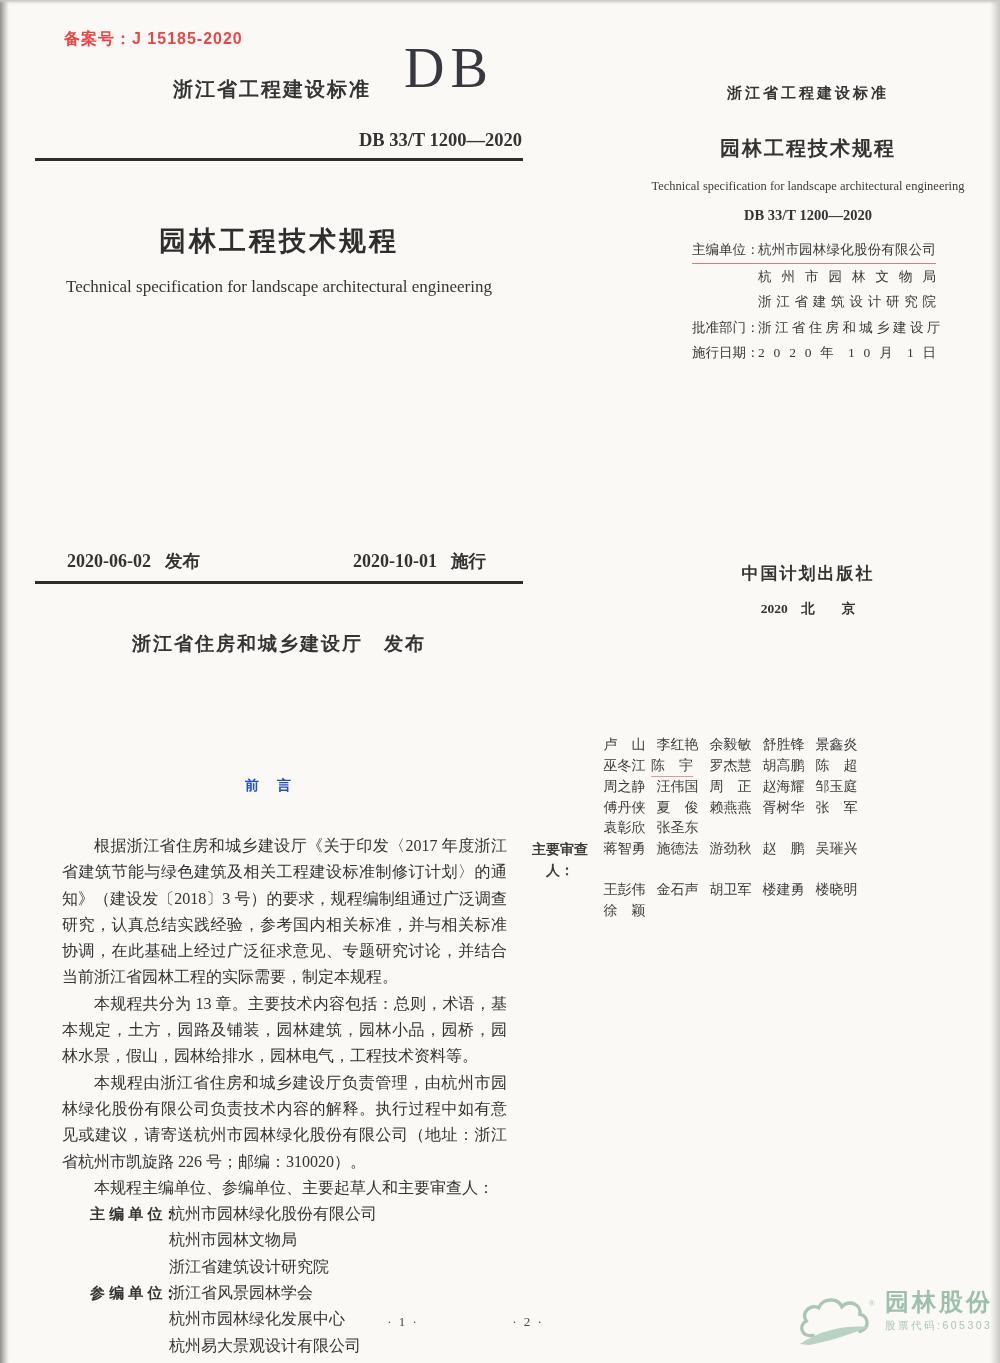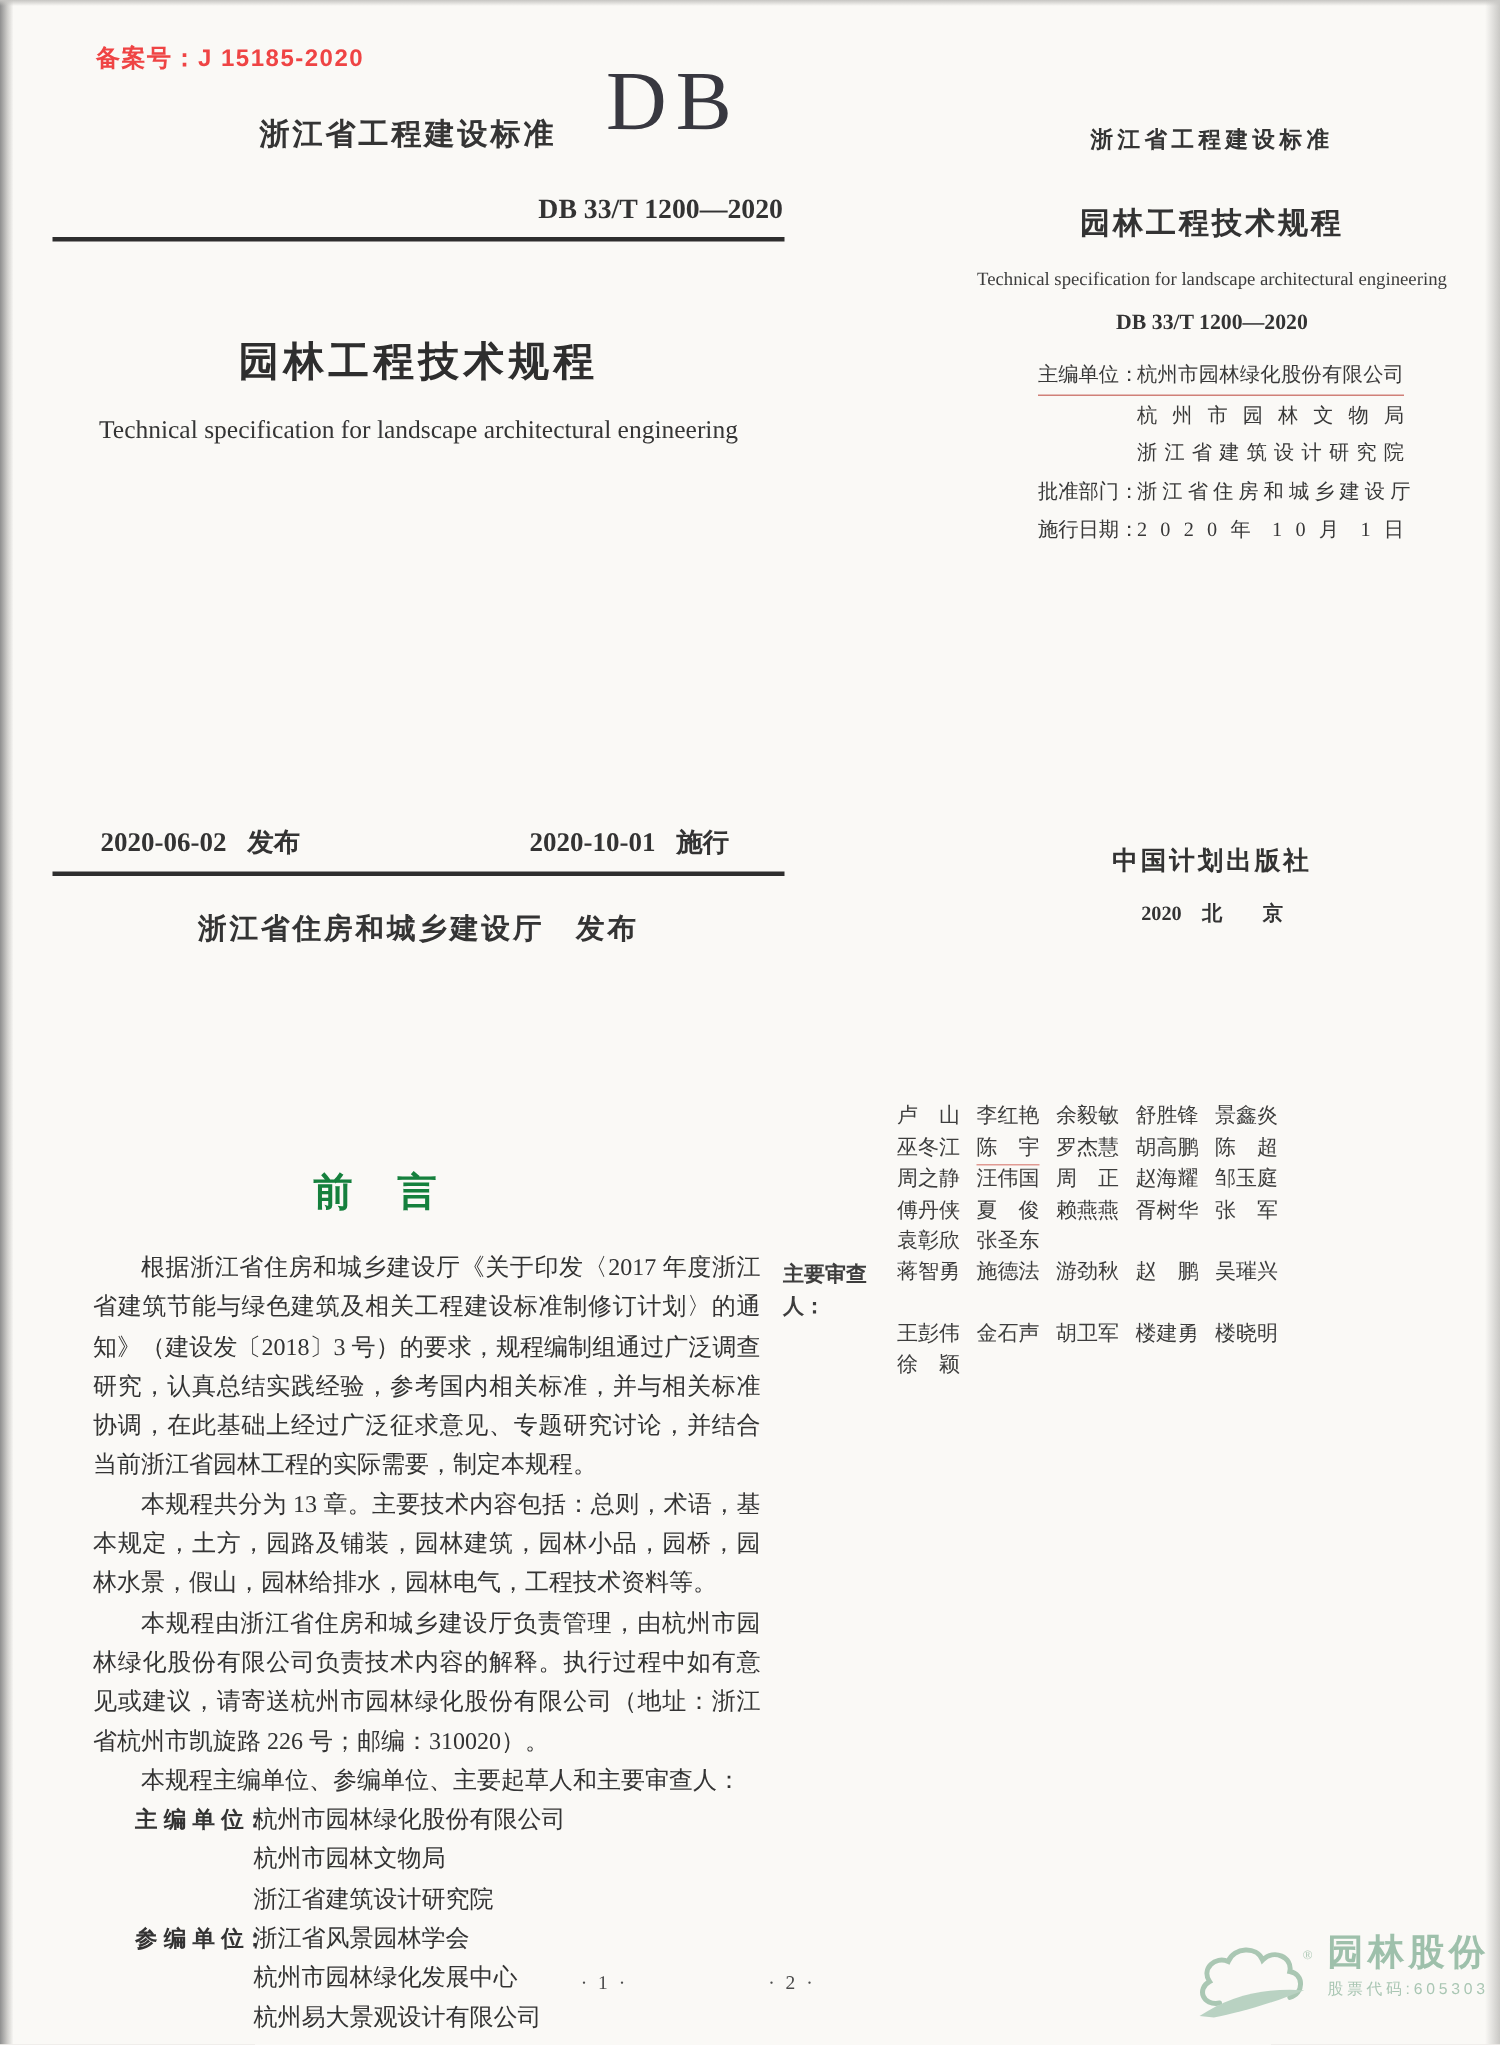--- a/index.html
+++ b/index.html
@@ -26,50 +26,50 @@
   #cover-header{left:173px;top:76px;font-weight:bold;font-size:20px;letter-spacing:2px;color:#343434;}
   #db-logo{left:404px;top:38px;font-weight:normal;font-size:56px;letter-spacing:6px;line-height:1.1;color:#383840;}
   #cover-stdno{left:300px;top:130px;width:222px;text-align:right;font-weight:bold;font-size:18.5px;color:#333;}
   .rule{left:35px;width:488px;height:3px;background:#2e2e2e;}
   #rule1{top:158px;} #rule2{top:581px;}
   #cover-title{left:35px;width:488px;top:223px;font-weight:bold;font-size:27px;letter-spacing:3px;color:#2e2e2e;}
   #cover-title-en{left:35px;width:488px;top:277px;font-size:17px;color:#353535;}
   .date-group{top:549px;font-weight:bold;font-size:18px;color:#333;white-space:nowrap;}
   #issue-group{left:67px;} #impl-group{left:353px;}
   .date-label{margin-left:14px;font-family:"Liberation Sans","DejaVu Sans",sans-serif;font-size:17.5px;}
-  #cover-issuer{left:35px;width:488px;top:606px;font-weight:bold;font-size:19px;letter-spacing:2px;color:#343434;}
+  #cover-issuer{left:35px;width:488px;top:631px;font-weight:bold;font-size:19px;letter-spacing:2px;color:#343434;}
 
   
   #tp-header{left:616px;width:384px;top:84px;font-weight:bold;font-size:15px;letter-spacing:3px;color:#343434;}
   #tp-title{left:616px;width:384px;top:135px;font-weight:bold;font-size:20px;letter-spacing:2px;color:#333;}
   #tp-en{left:616px;width:384px;top:179px;font-size:12.5px;color:#3c3c3c;}
   #tp-stdno{left:616px;width:384px;top:207px;font-weight:bold;font-size:14.5px;color:#333;}
   #tp-info{left:692px;top:237px;width:244px;font-size:13.5px;line-height:25.5px;color:#383838;}
   .info-line{display:flex;}
   .info-label{width:66px;white-space:nowrap;}
   .info-value{flex:1;text-align:justify;text-align-last:justify;white-space:nowrap;}
   .red-u{border-bottom:1.5px solid #d08078;}
   #tp-publisher{left:616px;width:384px;top:562px;font-weight:bold;font-size:17px;letter-spacing:2px;color:#333;}
   #tp-pubyear{left:616px;width:384px;top:600px;font-weight:bold;font-size:13.5px;color:#333;}
 
   
-  #pf-heading{left:25px;width:452px;top:777px;font-weight:bold;font-size:26px;letter-spacing:2px;color:#15803d;}
+  #pf-heading{left:43px;width:452px;top:777px;font-weight:bold;font-size:14px;letter-spacing:2px;color:#1d4ed8;}
   #pf-body{left:62px;width:445px;top:833px;font-size:16px;line-height:26.3px;text-align:justify;color:#333;}
   #pf-body p{margin:0;text-indent:2em;}
   .org-line{display:flex;padding-left:28px;text-indent:0;}
   .org-label{width:79px;white-space:nowrap;font-family:"Liberation Sans","DejaVu Sans",sans-serif;
     font-weight:bold;font-size:15px;flex:none;}
   .org-value{white-space:nowrap;}
   .org-indent{padding-left:107px;white-space:nowrap;}
   .page-no{font-size:13px;color:#4c4c4c;letter-spacing:2px;}
   #pf-pageno{left:372px;top:1314px;width:62px;text-align:center;}
 
   
   #p2-names{left:522px;top:735px;font-size:14px;line-height:20.6px;color:#3d3d3d;}
-  .name-row{display:flex;}
+  .name-row{display:flex;text-align:center;}
   .row-label{width:76px;flex:none;font-family:"Liberation Sans","DejaVu Sans",sans-serif;font-weight:bold;}
   .nc{width:53px;flex:none;white-space:nowrap;}
   .u-red{border-bottom:1.5px solid #e09a92;align-self:flex-start;width:auto;margin-right:11px;}
   #p2-pageno{left:497px;top:1314px;width:62px;text-align:center;}
 
   
   #watermark{left:793px;top:1288px;width:202px;height:68px;display:flex;align-items:flex-start;}
   #wm-icon{flex:none;margin-top:6px;}
   #wm-textcol{margin-left:6px;}
   #wm-name{font-family:"Liberation Sans","DejaVu Sans",sans-serif;font-weight:bold;

